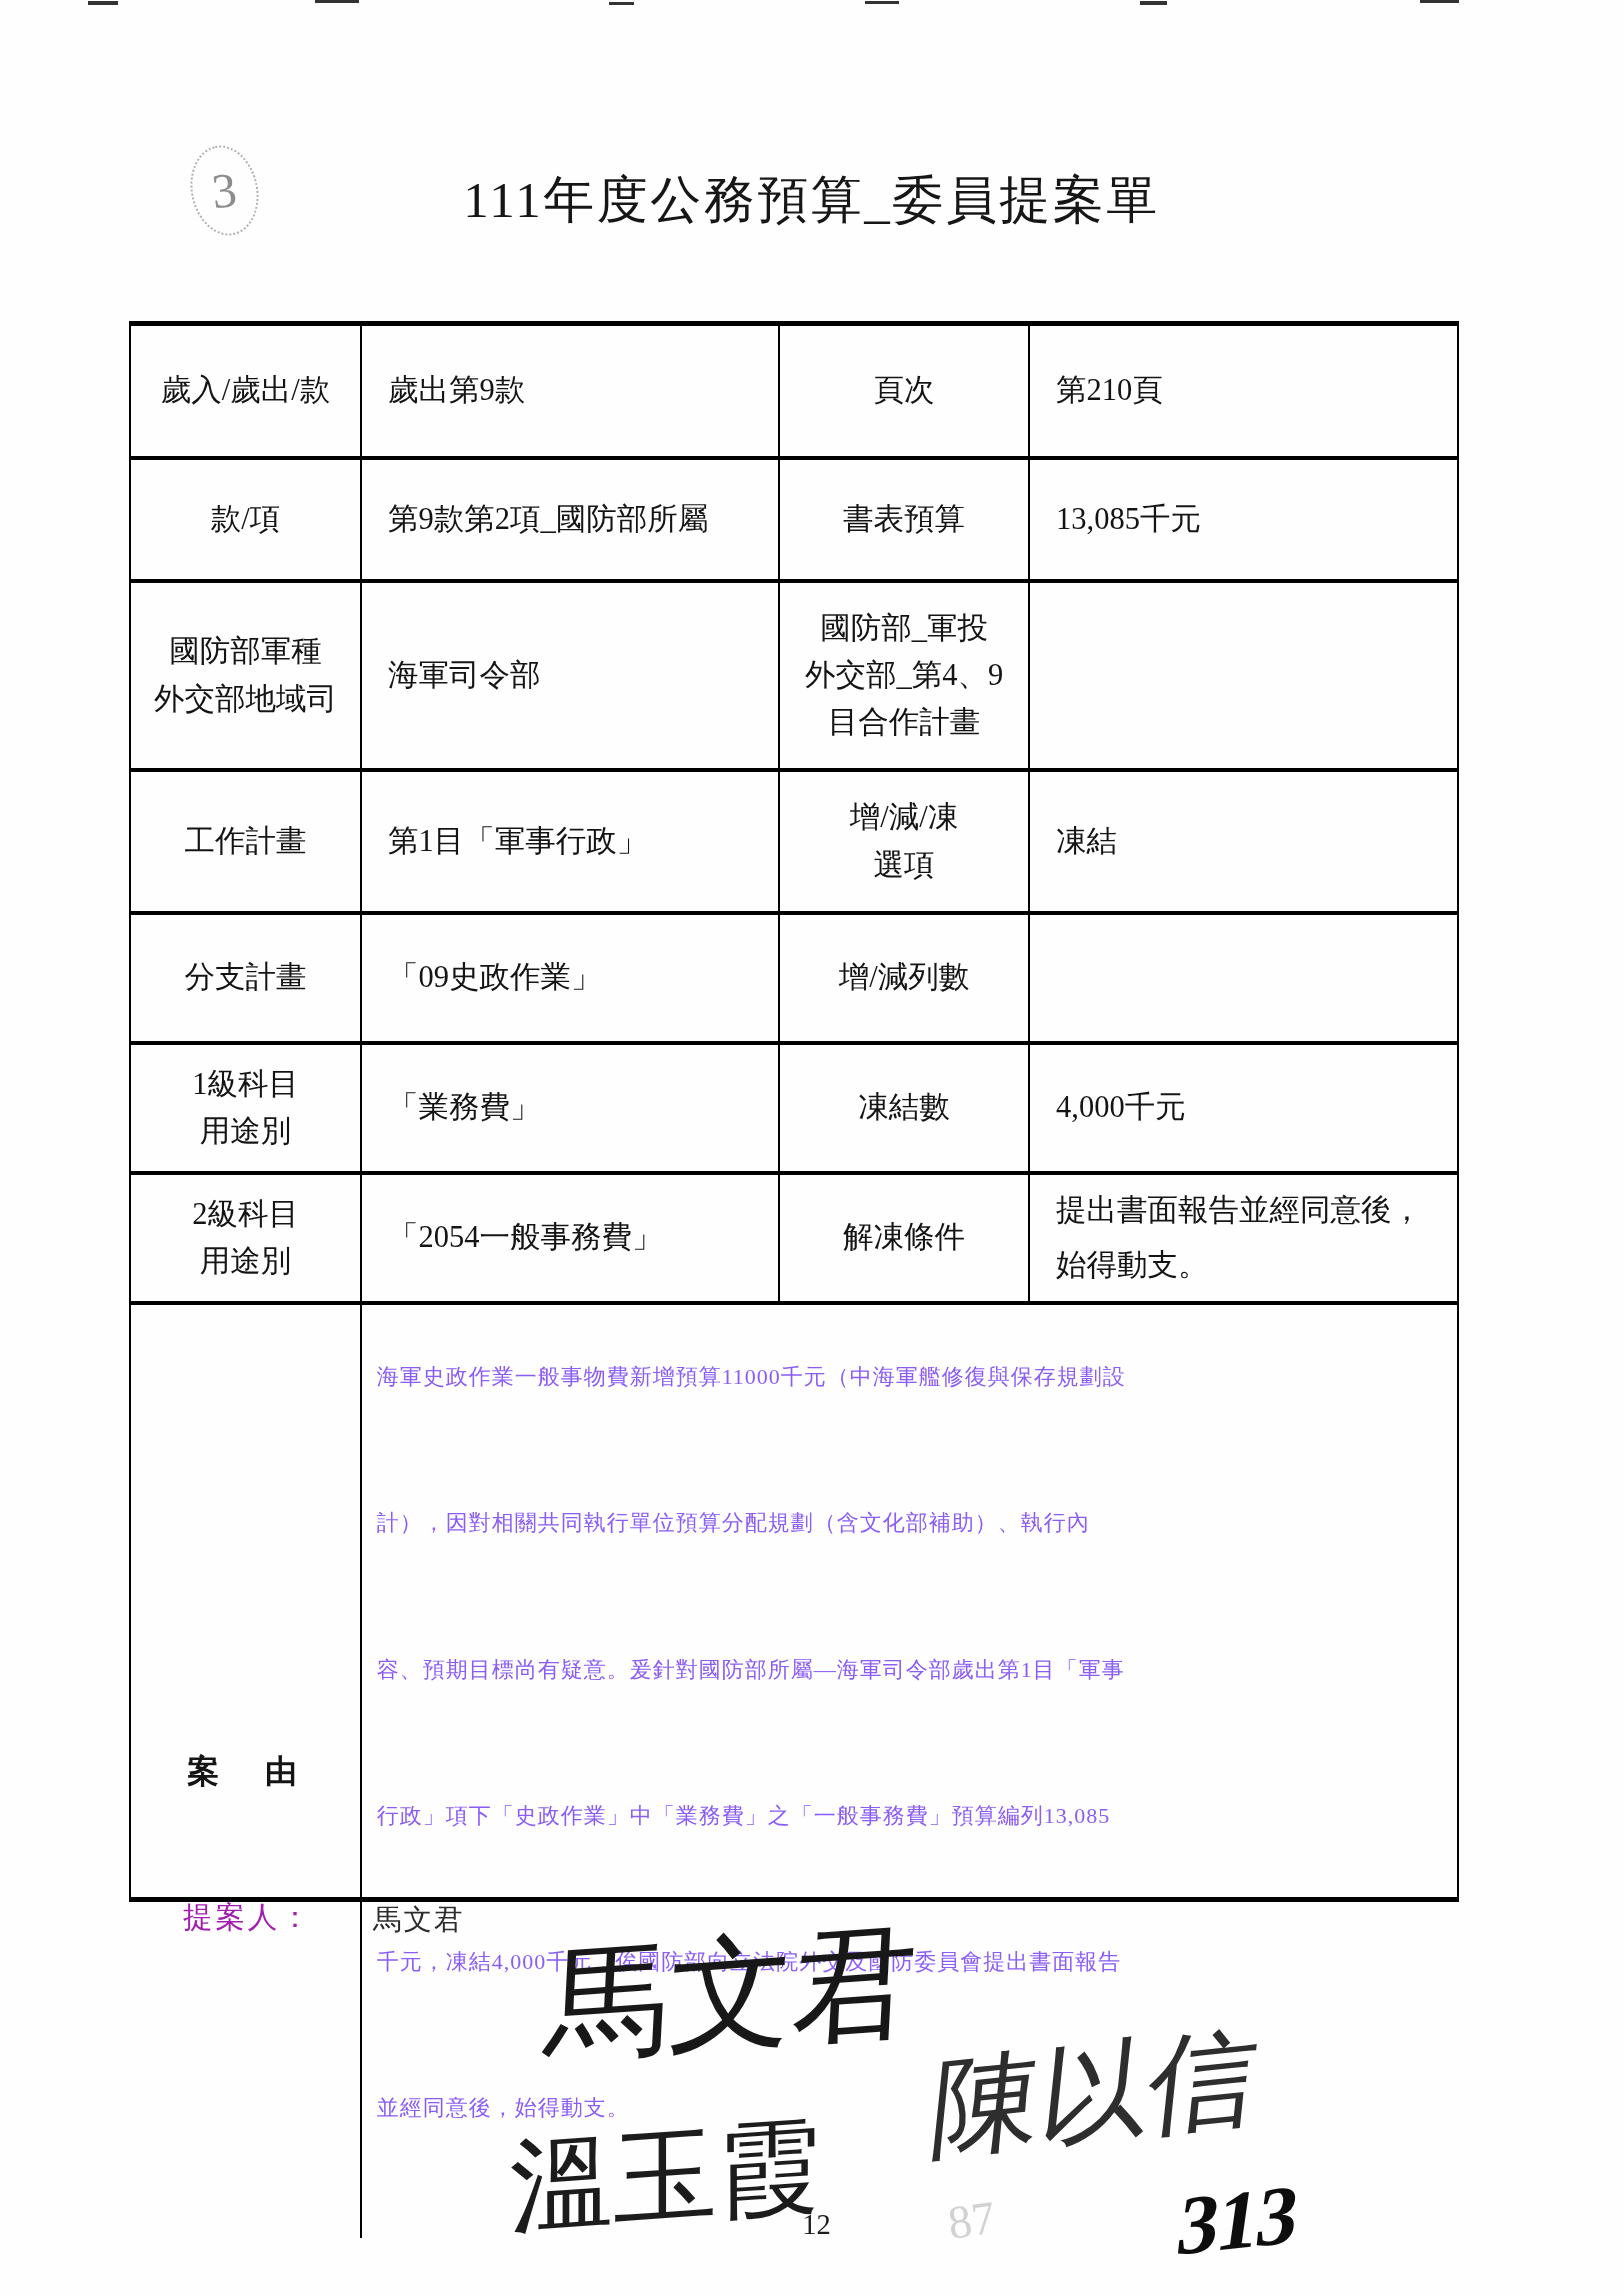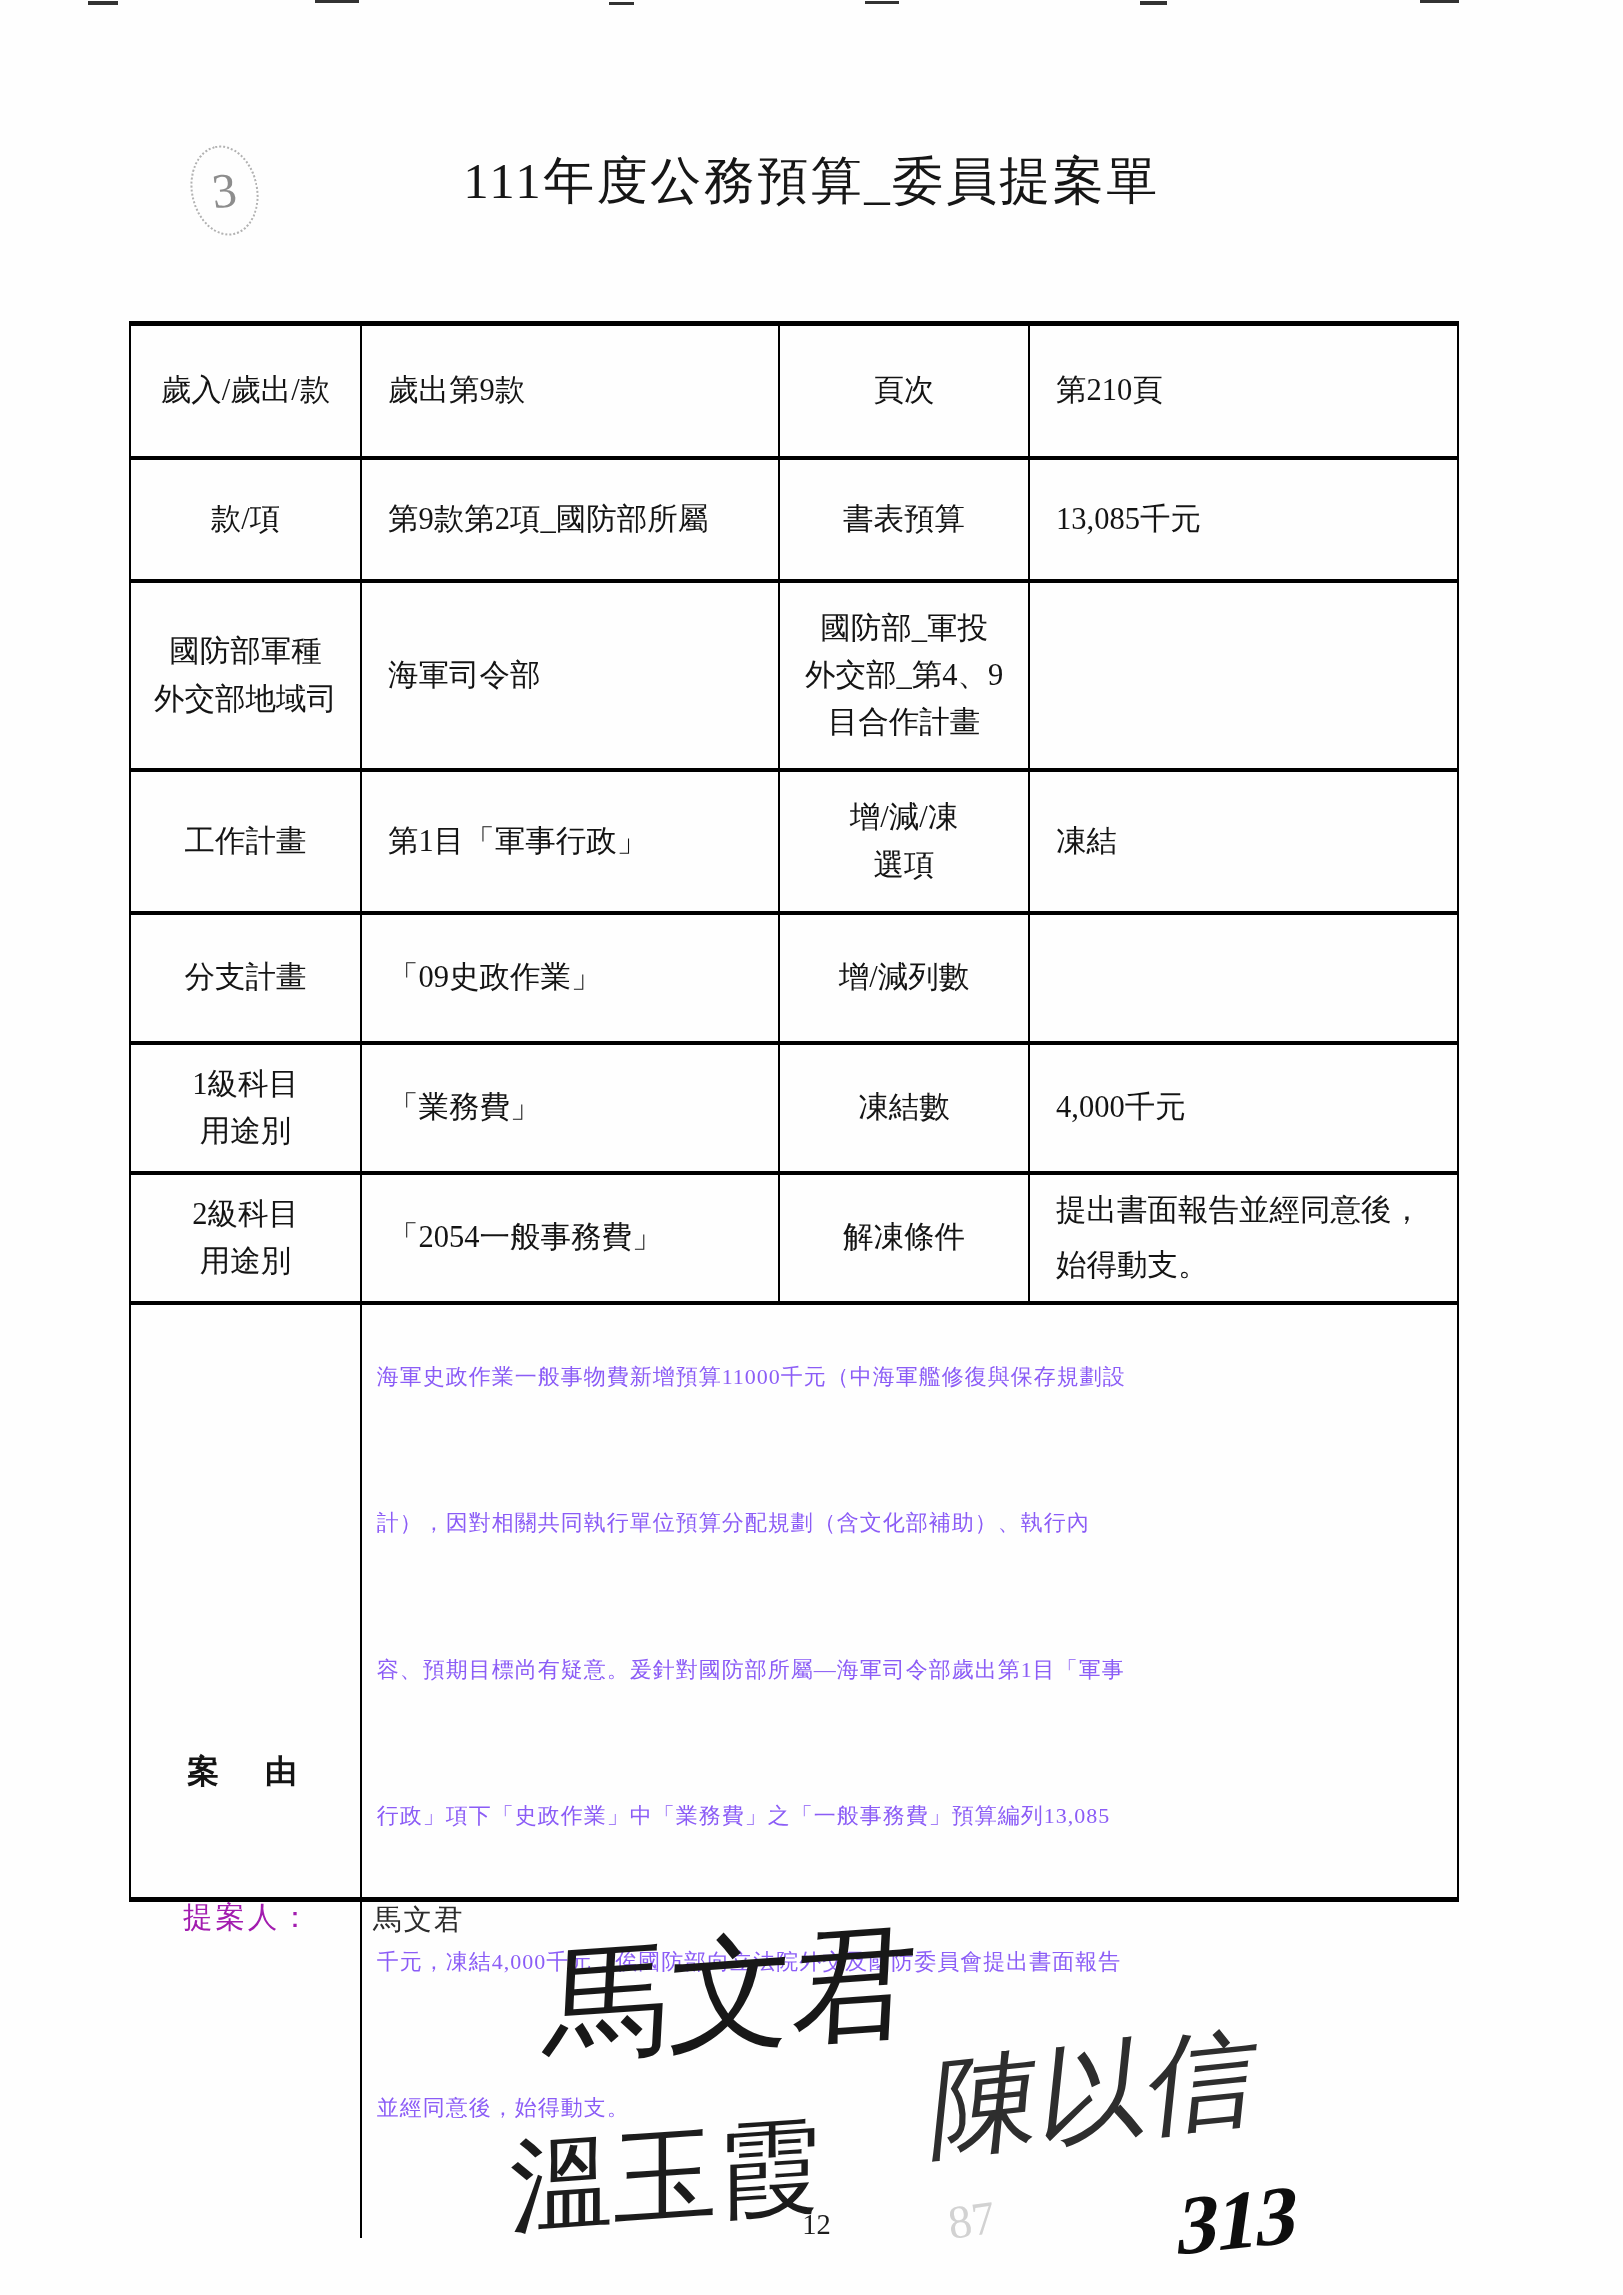--- a/index.html
+++ b/index.html
@@ -20,21 +20,21 @@
     border:2px dotted #b2b2b2;border-radius:50%;
     transform:rotate(-12deg);
     display:flex;align-items:center;justify-content:center;
   }
   .corner-circle span{
     font-size:49px;color:#8d8d8d;transform:rotate(6deg);
     font-family:cursive,"Liberation Serif",serif;
   }
 
   .title{
-    position:absolute;left:0;right:0;top:147px;
+    position:absolute;left:0;right:0;top:166px;
     text-align:center;font-size:51px;letter-spacing:2.5px;color:#161616;
   }
 
   
   .budget-table{
     position:absolute;left:129px;top:273px;width:1330px;
     border:2.9px solid #000;border-top-width:5.4px;border-bottom-width:5.4px;
     box-sizing:border-box;background:#fefefe;margin-top:48px;
   }
   .t-row{

